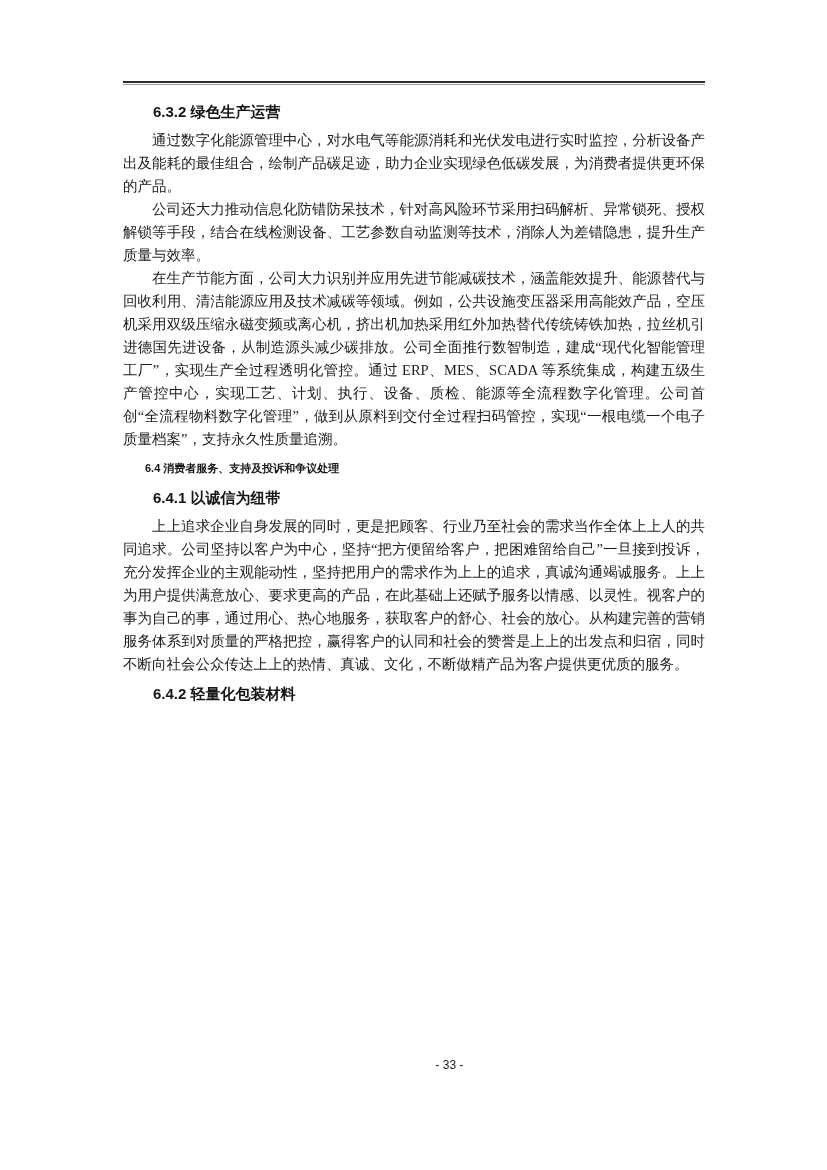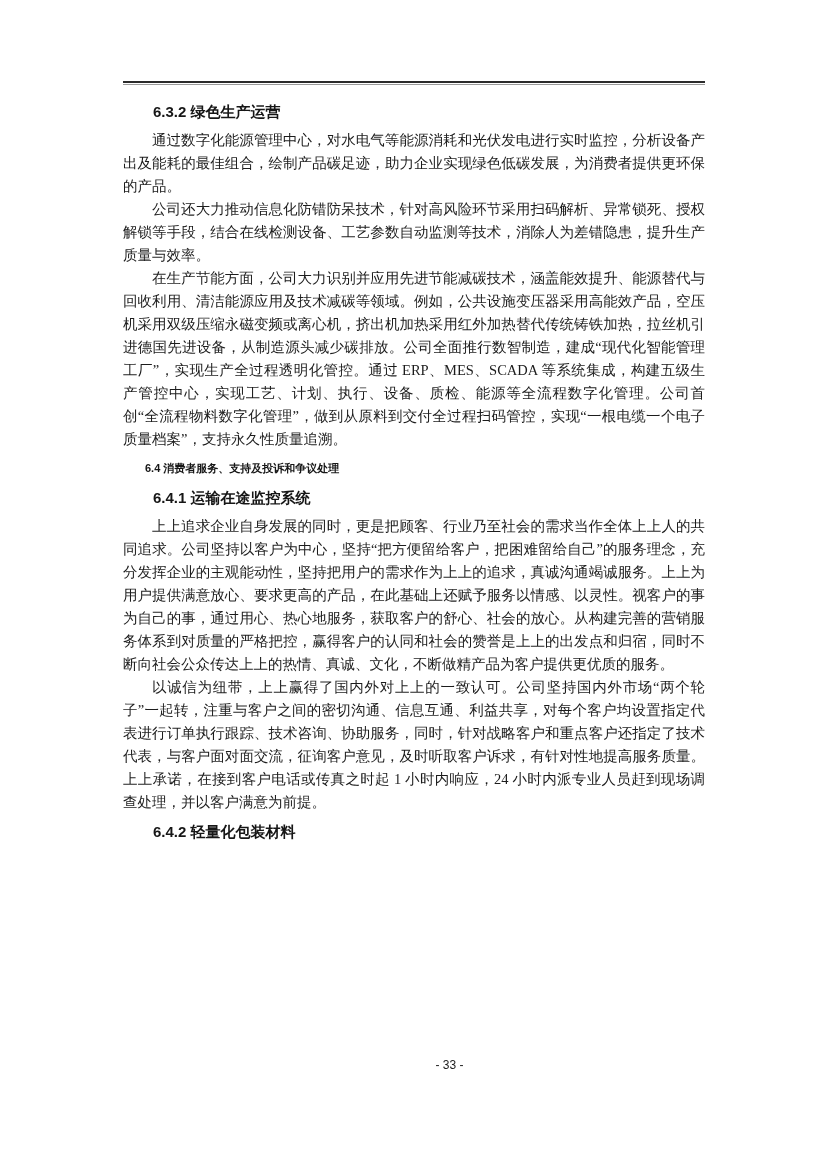--- a/index.html
+++ b/index.html
@@ -70,21 +70,20 @@
 <div class="page">
 
   <div class="header-rule"></div>
 
   <div class="content">
     <div class="h-sub">6.3.2 绿色生产运营</div>
     <p class="para">通过数字化能源管理中心，对水电气等能源消耗和光伏发电进行实时监控，分析设备产出及能耗的最佳组合，绘制产品碳足迹，助力企业实现绿色低碳发展，为消费者提供更环保的产品。</p>
     <p class="para">公司还大力推动信息化防错防呆技术，针对高风险环节采用扫码解析、异常锁死、授权解锁等手段，结合在线检测设备、工艺参数自动监测等技术，消除人为差错隐患，提升生产质量与效率。</p>
     <p class="para">在生产节能方面，公司大力识别并应用先进节能减碳技术，涵盖能效提升、能源替代与回收利用、清洁能源应用及技术减碳等领域。例如，公共设施变压器采用高能效产品，空压机采用双级压缩永磁变频或离心机，挤出机加热采用红外加热替代传统铸铁加热，拉丝机引进德国先进设备，从制造源头减少碳排放。公司全面推行数智制造，建成“现代化智能管理工厂”，实现生产全过程透明化管控。通过 ERP、MES、SCADA 等系统集成，构建五级生产管控中心，实现工艺、计划、执行、设备、质检、能源等全流程数字化管理。公司首创“全流程物料数字化管理”，做到从原料到交付全过程扫码管控，实现“一根电缆一个电子质量档案”，支持永久性质量追溯。</p>
     <div class="h-main">6.4 消费者服务、支持及投诉和争议处理</div>
-    <div class="h-sub">6.4.1 运输在途监控系统</div>
-    <p class="para">上上追求企业自身发展的同时，更是把顾客、行业乃至社会的需求当作全体上上人的共同追求。公司坚持以客户为中心，坚持“把方便留给客户，把困难留给自己”的服务理念，充分发挥企业的主观能动性，坚持把用户的需求作为上上的追求，真诚沟通竭诚服务。上上为用户提供满意放心、要求更高的产品，在此基础上还赋予服务以情感、以灵性。视客户的事为自己的事，通过用心、热心地服务，获取客户的舒心、社会的放心。从构建完善的营销服务体系到对质量的严格把控，赢得客户的认同和社会的赞誉是上上的出发点和归宿，同时不断向社会公众传达上上的热情、真诚、文化，不断做精产品为客户提供更优质的服务。</p>
-    <p class="para">以诚信为纽带，上上赢得了国内外对上上的一致认可。公司坚持国内外市场“两个轮子”一起转，注重与客户之间的密切沟通、信息互通、利益共享，对每个客户均设置指定代表进行订单执行跟踪、技术咨询、协助服务，同时，针对战略客户和重点客户还指定了技术代表，与客户面对面交流，征询客户意见，及时听取客户诉求，有针对性地提高服务质量。上上承诺，在接到客户电话或传真之时起 1 小时内响应，24 小时内派专业人员赶到现场调查处理，并以客户满意为前提。</p>
+    <div class="h-sub">6.4.1 以诚信为纽带</div>
+    <p class="para">上上追求企业自身发展的同时，更是把顾客、行业乃至社会的需求当作全体上上人的共同追求。公司坚持以客户为中心，坚持“把方便留给客户，把困难留给自己”一旦接到投诉，充分发挥企业的主观能动性，坚持把用户的需求作为上上的追求，真诚沟通竭诚服务。上上为用户提供满意放心、要求更高的产品，在此基础上还赋予服务以情感、以灵性。视客户的事为自己的事，通过用心、热心地服务，获取客户的舒心、社会的放心。从构建完善的营销服务体系到对质量的严格把控，赢得客户的认同和社会的赞誉是上上的出发点和归宿，同时不断向社会公众传达上上的热情、真诚、文化，不断做精产品为客户提供更优质的服务。</p>
     <div class="h-sub">6.4.2 轻量化包装材料</div>
   </div>
 
   <div class="footer">- 33 -</div>
 
 </div>
 
 </body></html>

